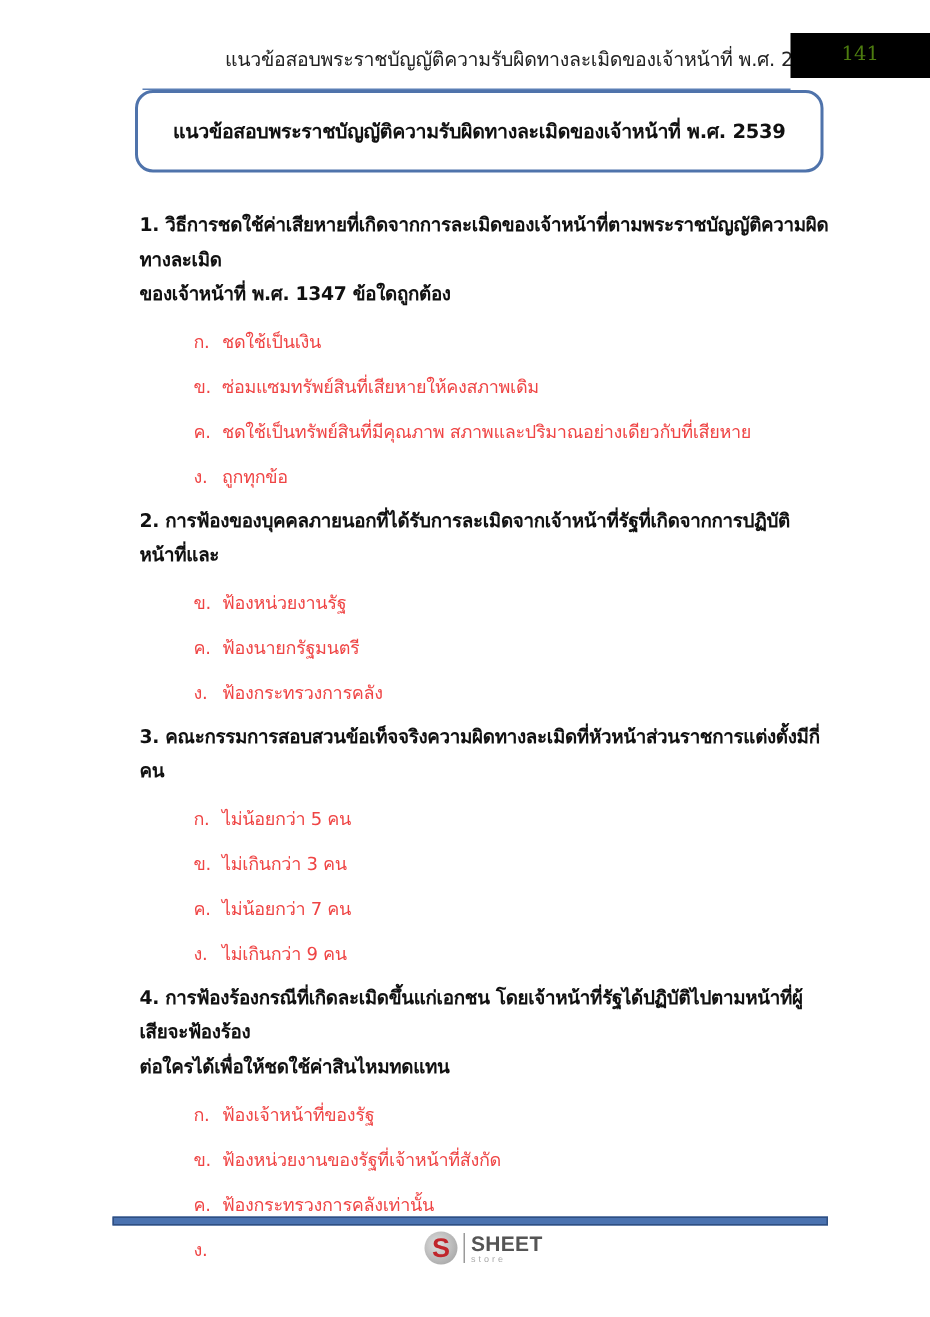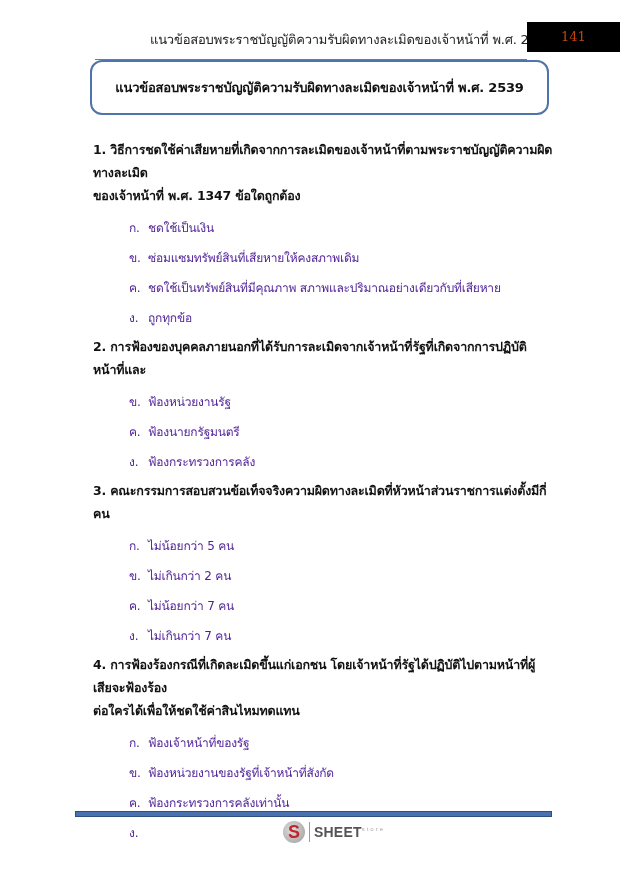--- a/index.html
+++ b/index.html
@@ -26,21 +26,21 @@
       white-space: nowrap;
       letter-spacing: -0.2px;
     }
     .page-number-box {
       position: absolute;
       left: 527px;
       top: 22px;
       width: 93px;
       height: 30px;
       background: #000000;
-      color: #c2410c;
+      color: #4d7c0f;
       font-size: 13px;
       line-height: 30px;
       text-align: center;
       font-family: "DejaVu Serif", "Liberation Serif", serif;
     }
     .header-rule {
       position: absolute;
       left: 95px;
       top: 59px;
       width: 432px;
@@ -82,21 +82,21 @@
     .options {
       margin: 6px 0 0 0;
       padding: 0;
       list-style: none;
     }
     .option {
       margin-left: 36px;
       font-size: 12px;
       line-height: 30px;
       height: 30px;
-      color: #4c1d95;
+      color: #ef4444;
       white-space: nowrap;
       letter-spacing: -0.2px;
     }
     .option-letter {
       display: inline-block;
       width: 19px;
     }
     .q-block { margin-bottom: 2px; }
     .footer-bar {
       position: absolute;
@@ -133,20 +133,21 @@
       line-height: 1;
     }
     .logo-divider {
       width: 1px;
       height: 20px;
       background: #9a9a9a;
       margin: 0 4px 0 4px;
     }
     .logo-text {
       display: flex;
+      flex-direction: column;
       line-height: 1;
     }
     .logo-word {
       font-family: "Liberation Sans", sans-serif;
       font-weight: bold;
       font-size: 14px;
       color: #555555;
       letter-spacing: 0.2px;
     }
     .logo-sub {
@@ -193,23 +194,23 @@
       <li class="option"><span class="option-letter">ง.</span><span>ฟ้องกระทรวงการคลัง</span></li>
     </ul>
   </div>
 
   <div class="q-block">
     <p class="question">
       <span>3. คณะกรรมการสอบสวนข้อเท็จจริงความผิดทางละเมิดที่หัวหน้าส่วนราชการแต่งตั้งมีกี่คน</span>
     </p>
     <ul class="options">
       <li class="option"><span class="option-letter">ก.</span><span>ไม่น้อยกว่า  5  คน</span></li>
-      <li class="option"><span class="option-letter">ข.</span><span>ไม่เกินกว่า  2  คน</span></li>
+      <li class="option"><span class="option-letter">ข.</span><span>ไม่เกินกว่า  3  คน</span></li>
       <li class="option"><span class="option-letter">ค.</span><span>ไม่น้อยกว่า 7 คน</span></li>
-      <li class="option"><span class="option-letter">ง.</span><span>ไม่เกินกว่า  7  คน</span></li>
+      <li class="option"><span class="option-letter">ง.</span><span>ไม่เกินกว่า  9  คน</span></li>
     </ul>
   </div>
 
   <div class="q-block">
     <p class="question">
       <span>4.  การฟ้องร้องกรณีที่เกิดละเมิดขึ้นแก่เอกชน โดยเจ้าหน้าที่รัฐได้ปฏิบัติไปตามหน้าที่ผู้เสียจะฟ้องร้อง</span><br>
       <span>ต่อใครได้เพื่อให้ชดใช้ค่าสินไหมทดแทน</span>
     </p>
     <ul class="options">
       <li class="option"><span class="option-letter">ก.</span><span>ฟ้องเจ้าหน้าที่ของรัฐ</span></li>

